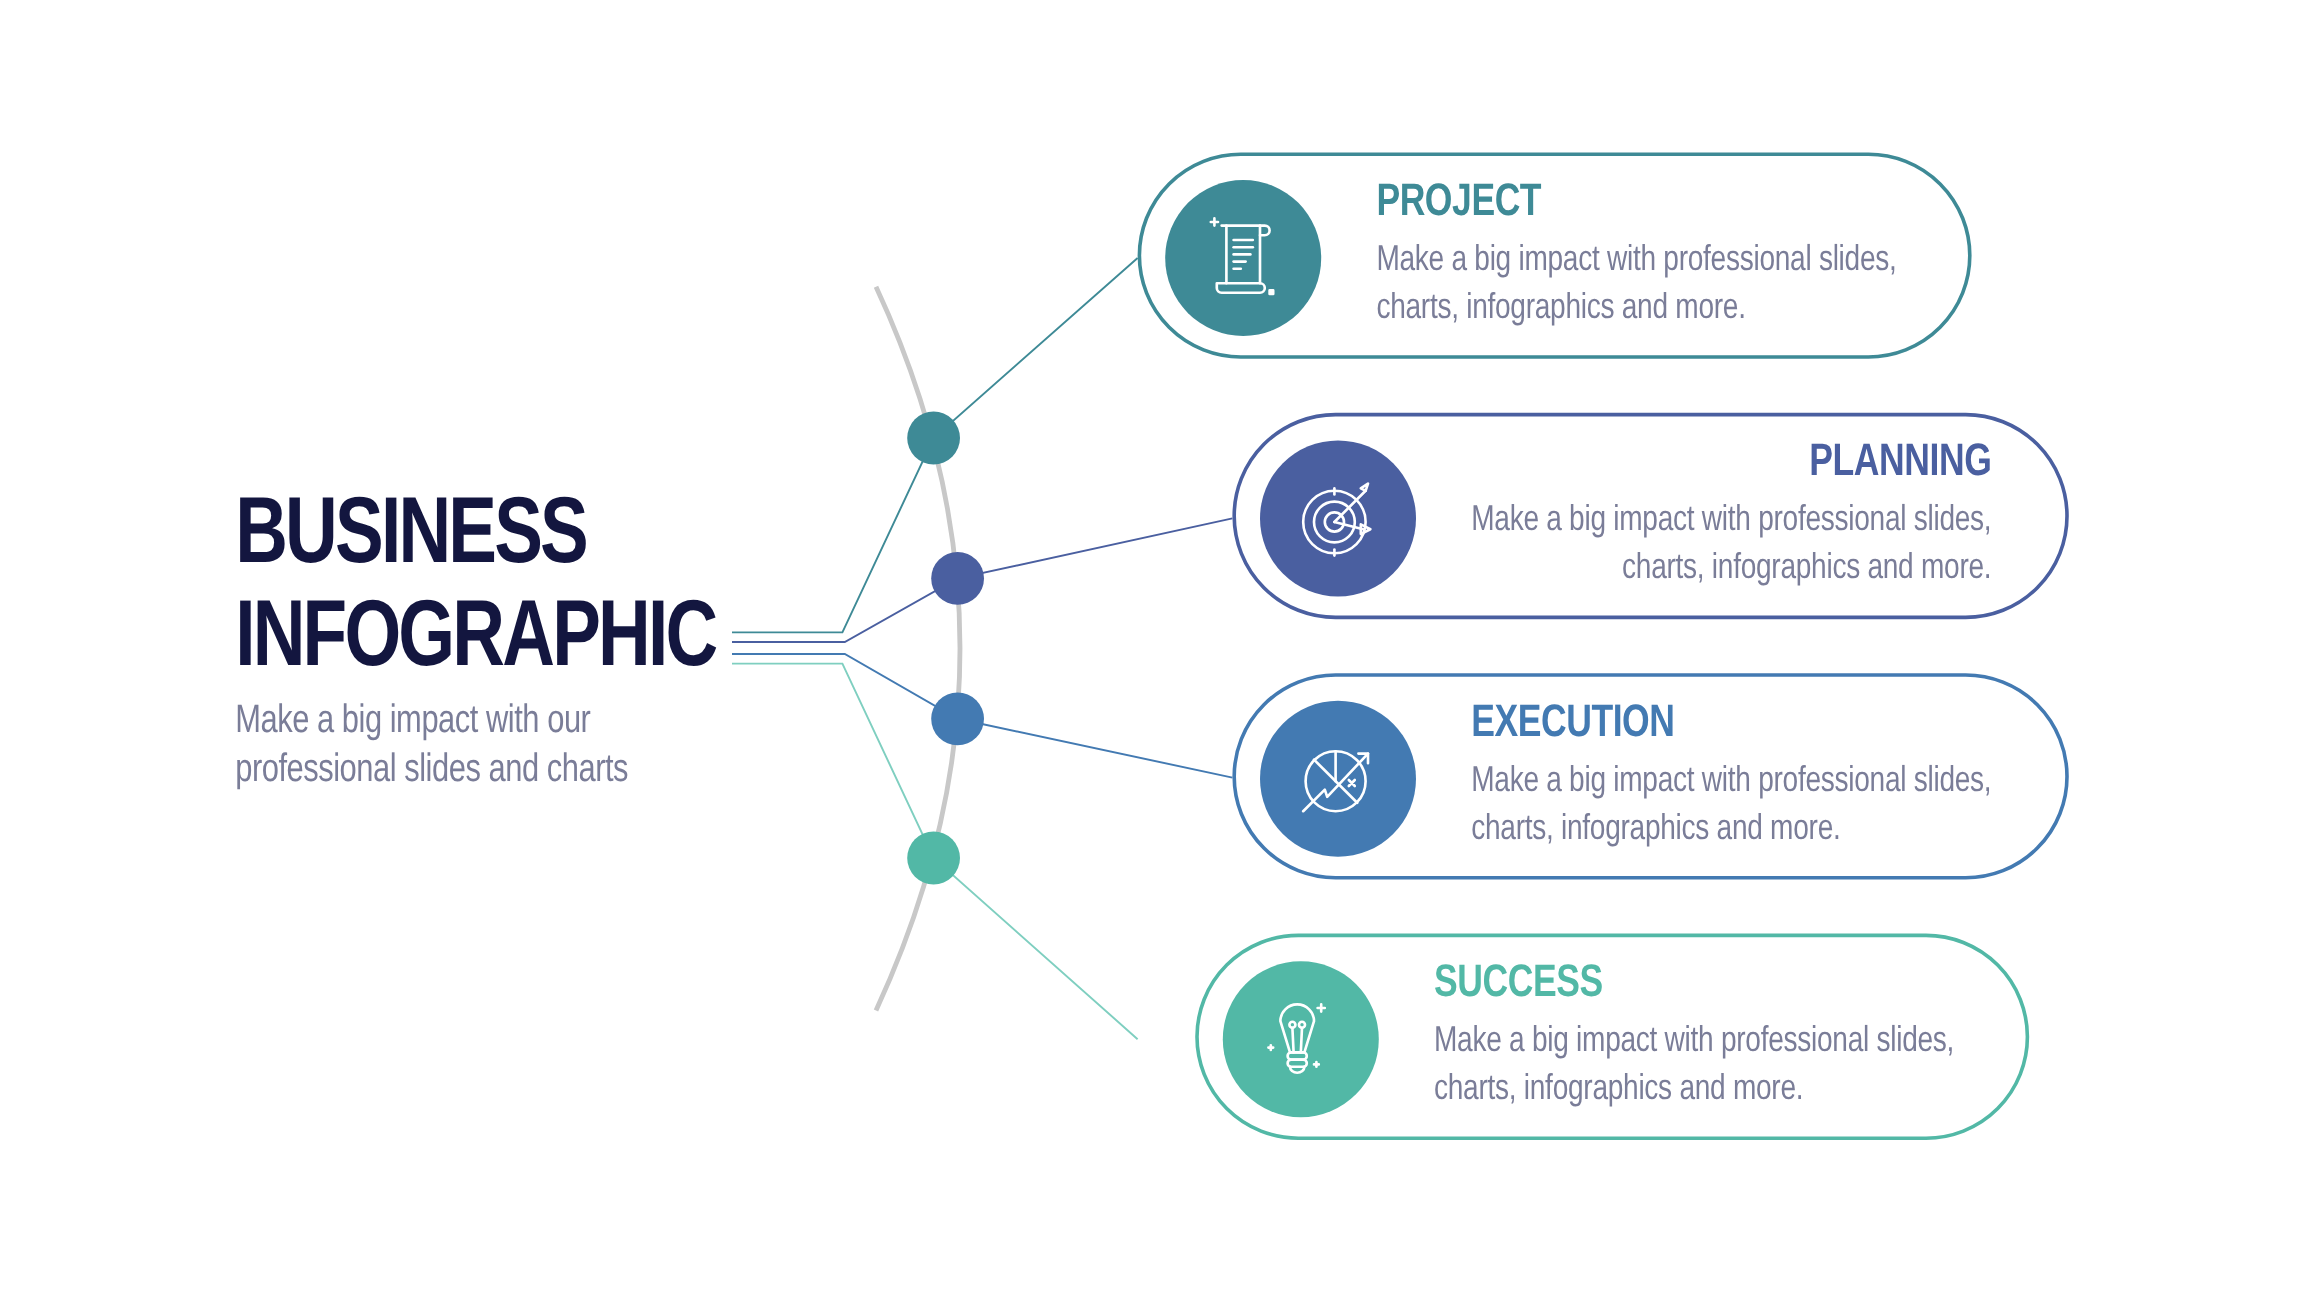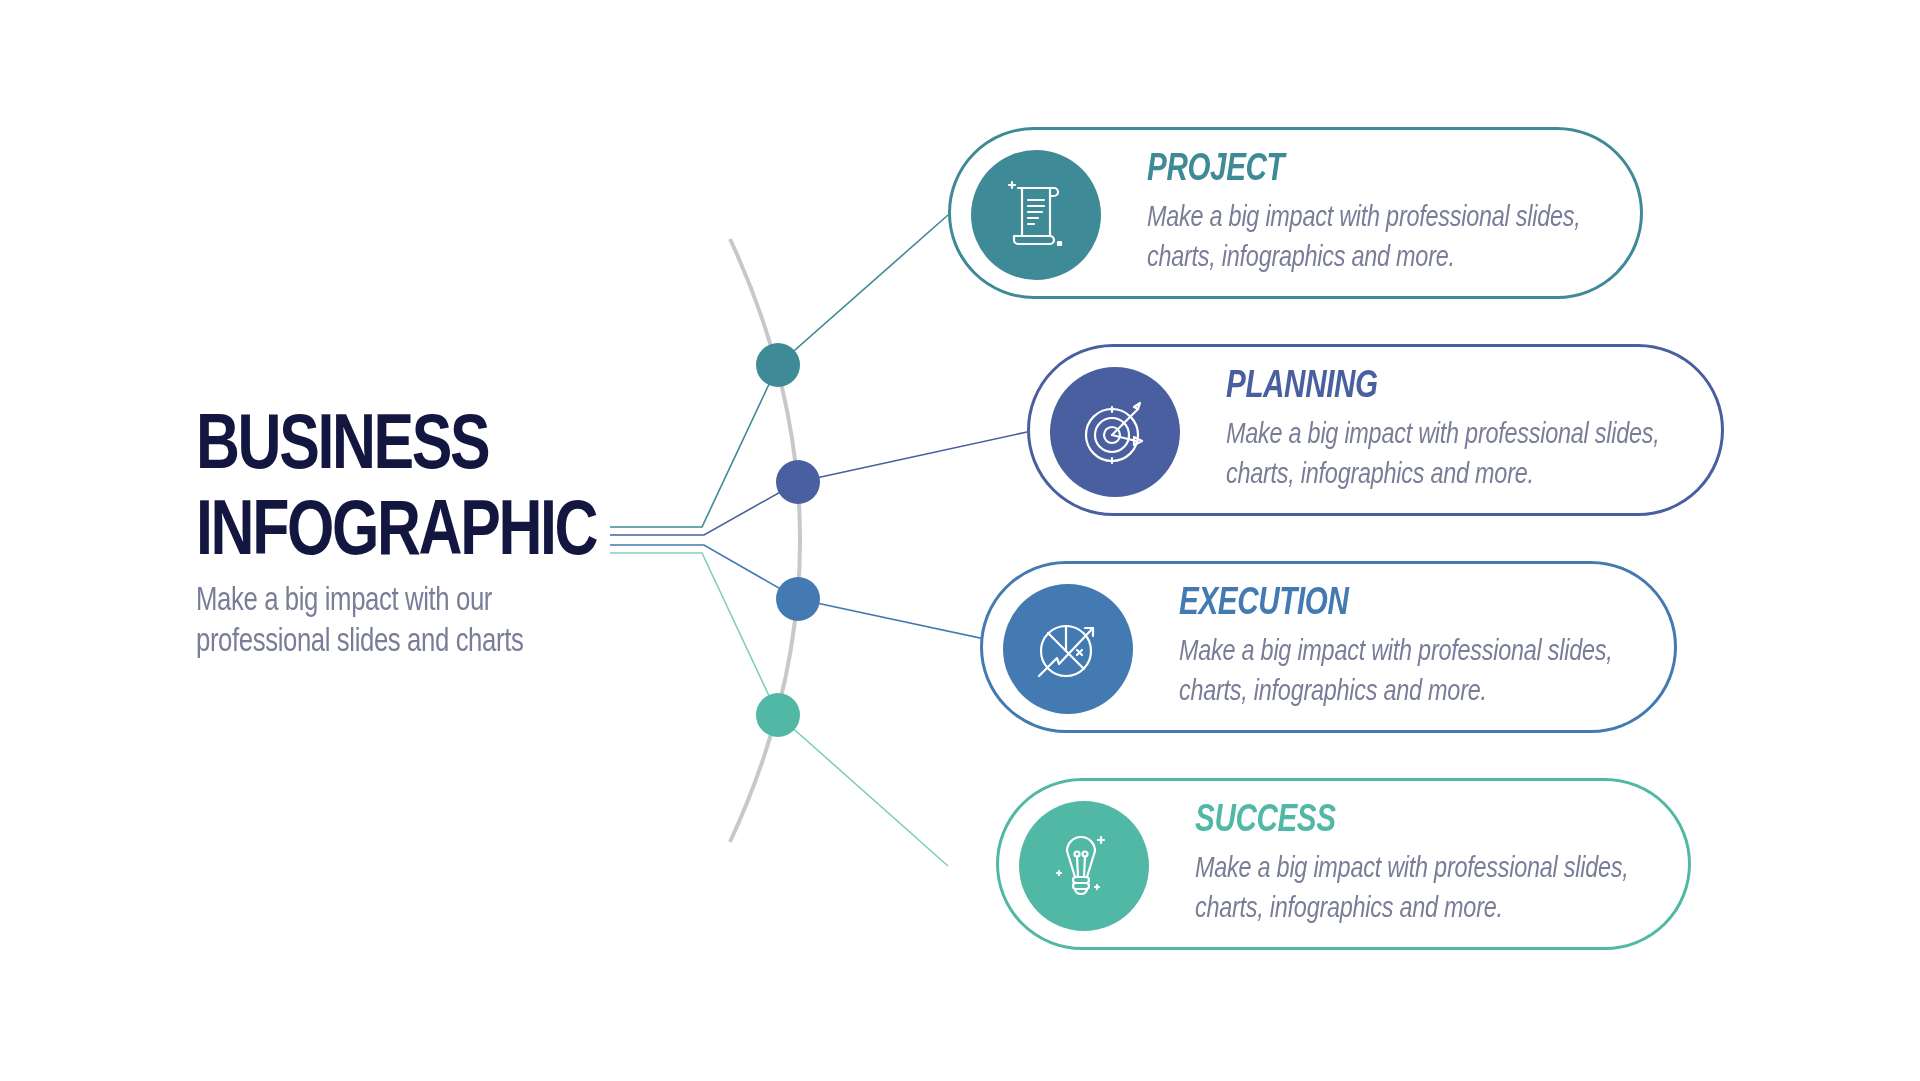--- a/index.html
+++ b/index.html
@@ -1,20 +1,20 @@
 <!DOCTYPE html>
 <html><head>
 <meta charset="utf-8">
 <style>
   html,body{margin:0;padding:0;background:#ffffff;}
   body{width:1920px;height:1081px;position:relative;overflow:hidden;font-family:"Liberation Sans",sans-serif;}
   .title{position:absolute;left:196px;top:398px;margin:0;font-family:"Liberation Sans",sans-serif;font-weight:bold;font-size:78px;line-height:86px;color:#13163f;letter-spacing:-3px;transform:scaleX(0.78);transform-origin:left top;}
   .subtitle{position:absolute;left:196px;top:578px;font-size:33px;line-height:41px;color:#7a7d98;transform:scaleX(0.78);transform-origin:left top;letter-spacing:-0.5px;white-space:nowrap;}
   svg.connectors{position:absolute;left:0;top:0;}
-  .pill{position:absolute;height:172px;border:3px solid;border-radius:90px;box-sizing:border-box;background:#fff;font-style:italic;}
+  .pill{position:absolute;height:172px;border:3px solid;border-radius:90px;box-sizing:border-box;background:#fff;}
   .icon-circle{position:absolute;left:20px;top:20px;width:130px;height:130px;border-radius:50%;display:flex;align-items:center;justify-content:center;}
   .pill-text{position:absolute;left:196px;top:14px;}
   .pill-title{font-weight:bold;font-size:38px;line-height:46px;letter-spacing:-0.5px;transform:scaleX(0.78);transform-origin:left top;white-space:nowrap;}
   .pill-desc{font-size:30px;line-height:40px;color:#7a7d98;transform:scaleX(0.78);transform-origin:left top;white-space:nowrap;margin-top:6px;letter-spacing:-0.3px;}
 </style>
 </head>
 <body>
 
 <h1 class="title">
   <span>BUSINESS</span><br>
@@ -58,21 +58,21 @@
   </div>
   <div class="pill-text">
     <div class="pill-title" style="color:#3e8a96;">PROJECT</div>
     <div class="pill-desc">
       <span>Make a big impact with professional slides,</span><br>
       <span>charts, infographics and more.</span>
     </div>
   </div>
 </div>
 
-<div class="pill" style="left:1027px;top:344px;width:697px;border-color:#4a5fa0;">
+<div class="pill" style="left:1027px;top:344px;width:697px;border-color:#4a5fa0;text-align:right;">
   <div class="icon-circle" style="background:#4a5fa0;">
     <svg width="70" height="70" viewBox="0 0 70 70" fill="none" stroke="#fff" stroke-width="2.2" stroke-linecap="round" stroke-linejoin="round">
       <circle cx="32" cy="38" r="26"></circle>
       <circle cx="32" cy="38" r="17"></circle>
       <circle cx="32" cy="38" r="8"></circle>
       <line x1="32" y1="10" x2="32" y2="15"></line>
       <line x1="32" y1="61" x2="32" y2="66"></line>
       <line x1="32" y1="38" x2="58" y2="12"></line>
       <path d="M54 10 l6 -4 -2 6 z"></path>
       <line x1="32" y1="38" x2="56" y2="44"></line>
@@ -81,21 +81,21 @@
   </div>
   <div class="pill-text">
     <div class="pill-title" style="color:#4a5fa0;">PLANNING</div>
     <div class="pill-desc">
       <span>Make a big impact with professional slides,</span><br>
       <span>charts, infographics and more.</span>
     </div>
   </div>
 </div>
 
-<div class="pill" style="left:980px;top:561px;width:697px;border-color:#437ab2;">
+<div class="pill" style="left:1027px;top:561px;width:697px;border-color:#437ab2;">
   <div class="icon-circle" style="background:#437ab2;">
     <svg width="70" height="70" viewBox="0 0 70 70" fill="none" stroke="#fff" stroke-width="2.2" stroke-linecap="round" stroke-linejoin="round">
       <circle cx="33" cy="37" r="25"></circle>
       <line x1="33" y1="12" x2="33" y2="37"></line>
       <line x1="15" y1="19" x2="51" y2="55"></line>
       <path d="M6 62 L24 44 L26 50 L60 14"></path>
       <path d="M52 14 H60 V22"></path>
       <path d="M44 36 l5 5 M49 36 l-5 5"></path>
     </svg>
   </div>

